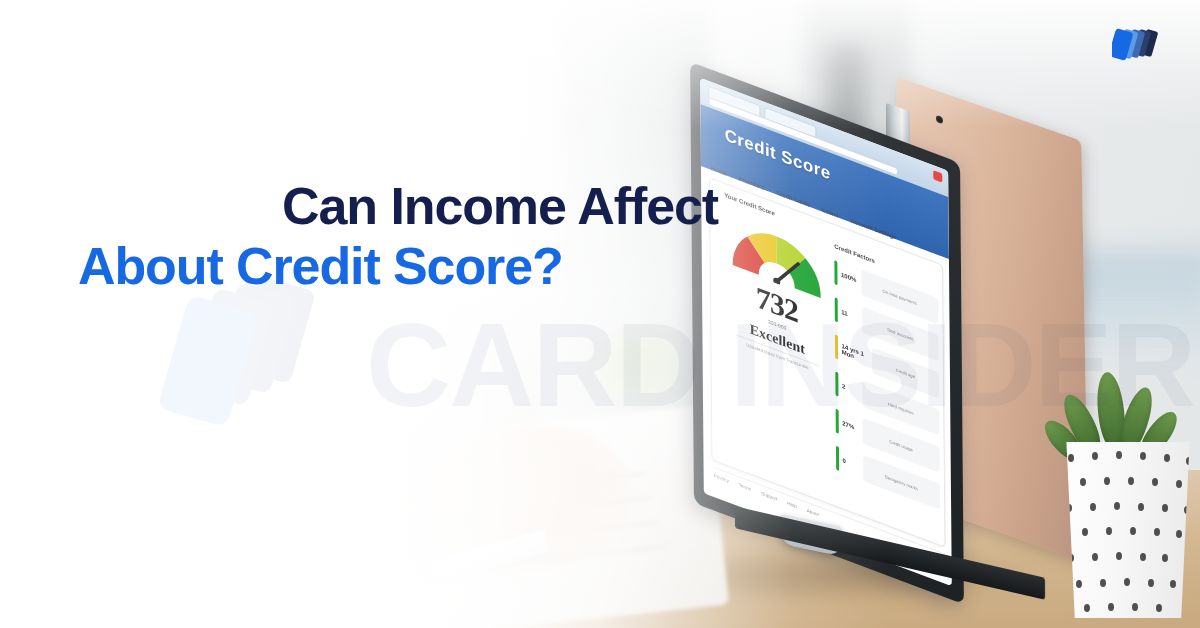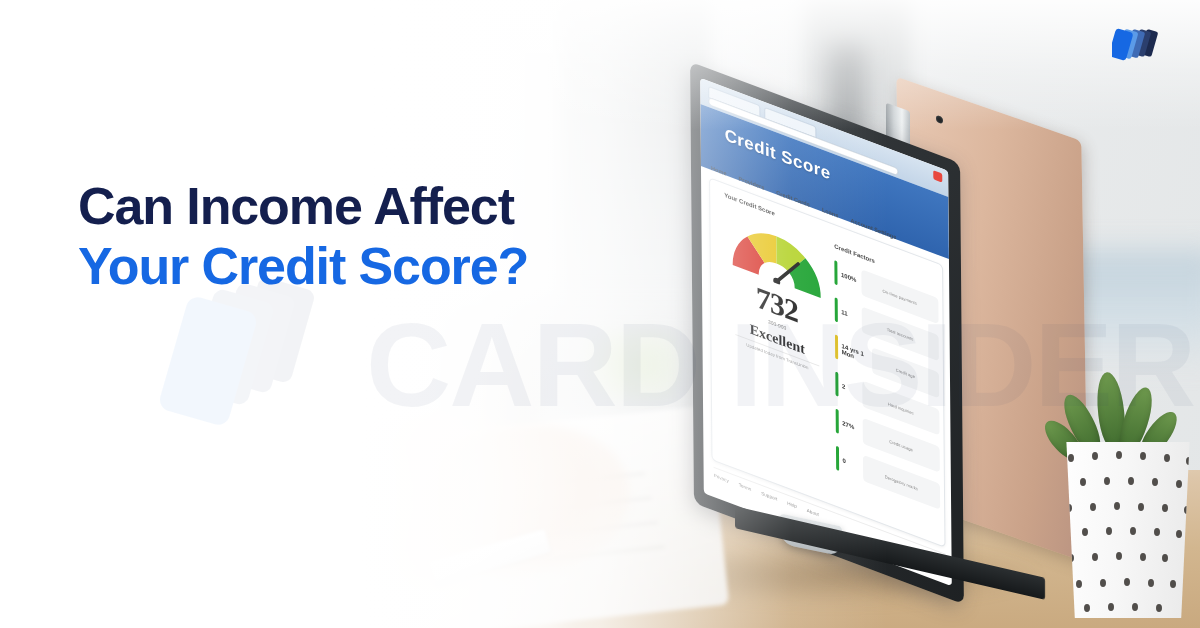--- a/index.html
+++ b/index.html
@@ -286,21 +286,21 @@
   }
   .wm-mark { flex:0 0 auto; }
   .wm-text {
     font-size:118px; font-weight:700; color:#2b3d66;
     letter-spacing:-2px; white-space:nowrap;
   }
 
   
   .headline { position:absolute; left:78px; top:176px; width:640px; }
   .hl-line { font-size:52px; font-weight:700; line-height:1.16; letter-spacing:-1.1px; }
-  .hl1 { color:#141F4E; }
+  .hl1 { color:#141F4E;text-align:right; }
   .hl2 { color:#1668E3; }
 
   
   .brand { position:absolute; right:36px; top:28px; display:flex; align-items:center; gap:11px; }
   .brand-text {
     font-size:21px; font-weight:700; color:#283346; letter-spacing:.6px;
     display:flex; align-items:center;
   }
   .e-glyph { display:inline-flex; flex-direction:column; justify-content:center; gap:2.4px; margin:0 1px; }
   .e-bar { width:12px; height:2.6px; background:#1668E3; border-radius:1px; }
@@ -497,21 +497,21 @@
           <rect x="50" y="16" width="62" height="106" rx="10" transform="rotate(16 81 69)" fill="#3f5a93"></rect>
           <rect x="22" y="24" width="72" height="118" rx="12" transform="rotate(16 58 83)" fill="#2f7de0"></rect>
         </g>
       </svg>
     </div>
     <div class="wm-text">CARD INSIDER</div>
   </div>
 
   <div class="headline">
     <div class="hl-line hl1">Can Income Affect</div>
-    <div class="hl-line hl2">Your Credit Score?</div>
+    <div class="hl-line hl2">About Credit Score?</div>
   </div>
 
   <div class="brand">
     <span>
       <svg width="52" height="34" viewBox="0 0 52 34">
         <rect x="31" y="2" width="12" height="26" rx="2.5" transform="rotate(16 37 15)" fill="#1c2a4f"></rect>
         <rect x="24" y="2" width="12" height="26" rx="2.5" transform="rotate(16 30 15)" fill="#2b3f6e"></rect>
         <rect x="17" y="2" width="13" height="27" rx="2.5" transform="rotate(16 23 15)" fill="#3f6bb5"></rect>
         <rect x="9" y="2" width="14" height="28" rx="3" transform="rotate(16 16 16)" fill="#5b9be8"></rect>
         <rect x="0" y="2" width="18" height="29" rx="3.5" transform="rotate(16 9 16)" fill="#1668E3"></rect>

